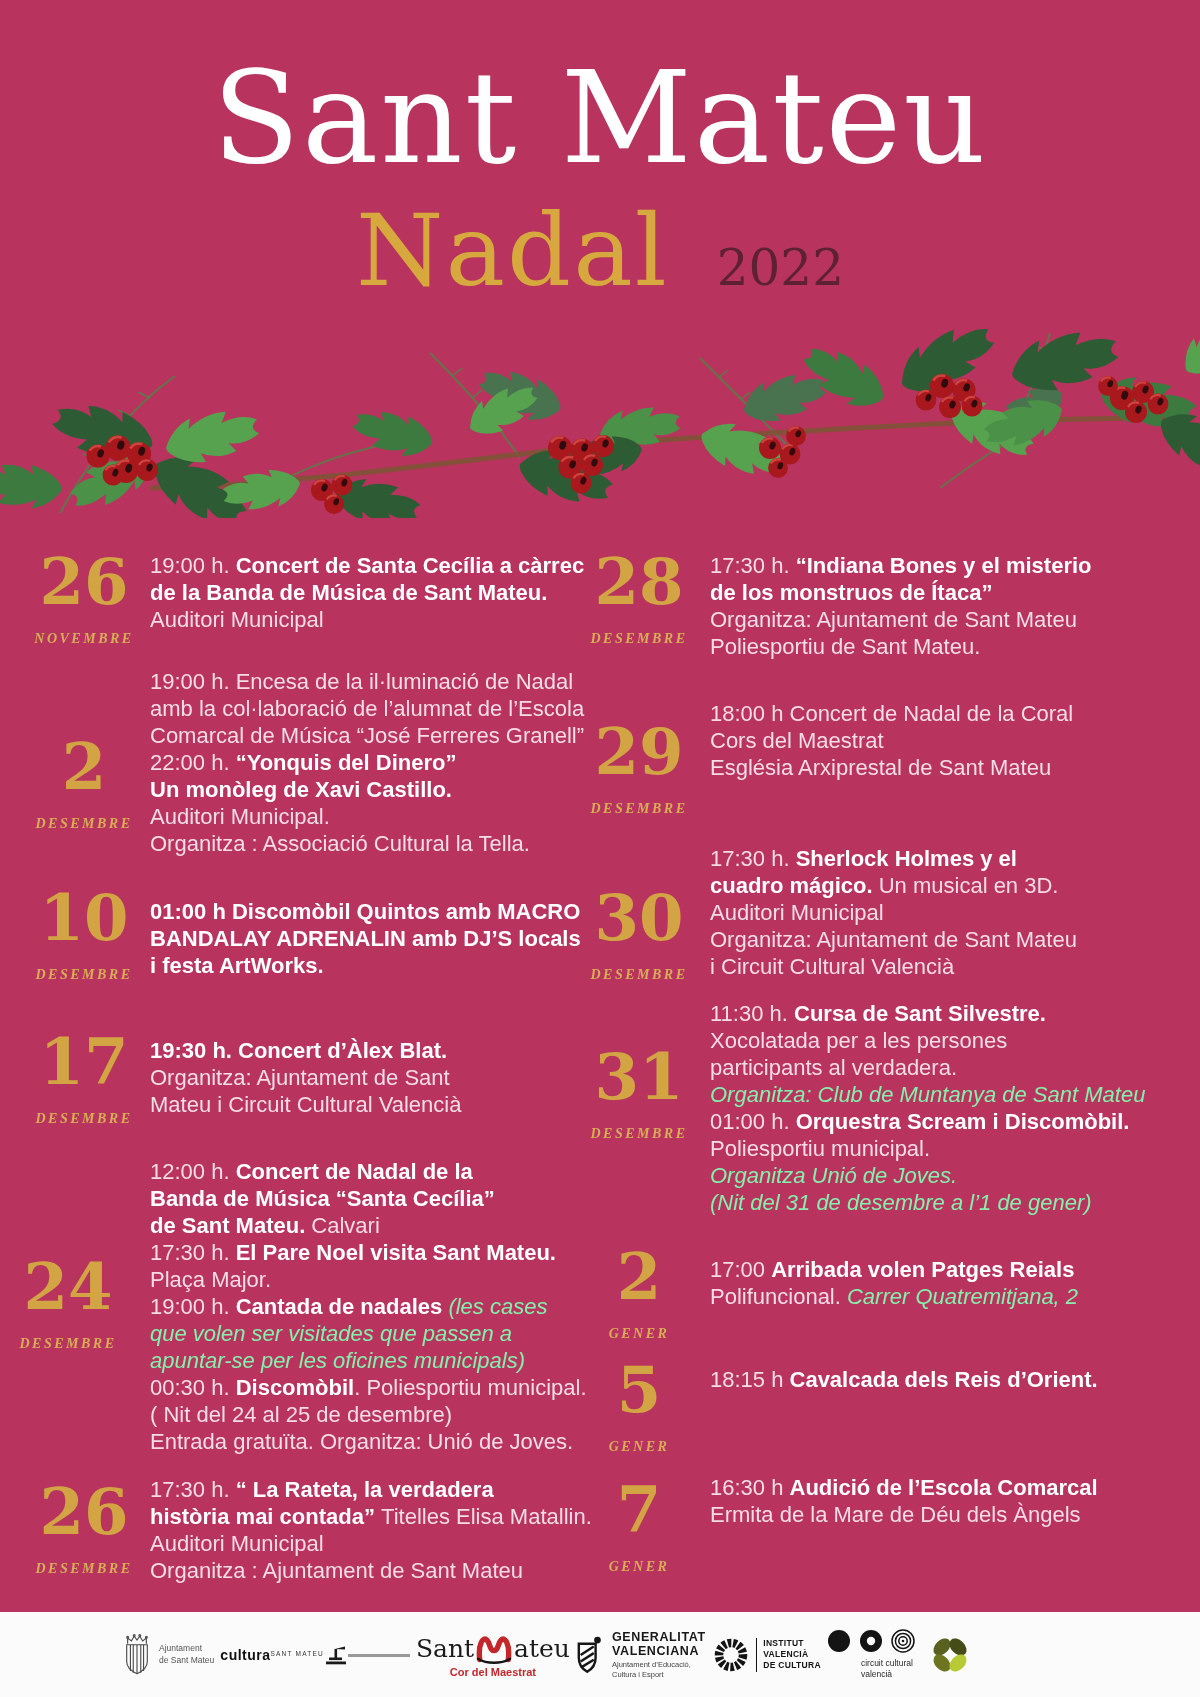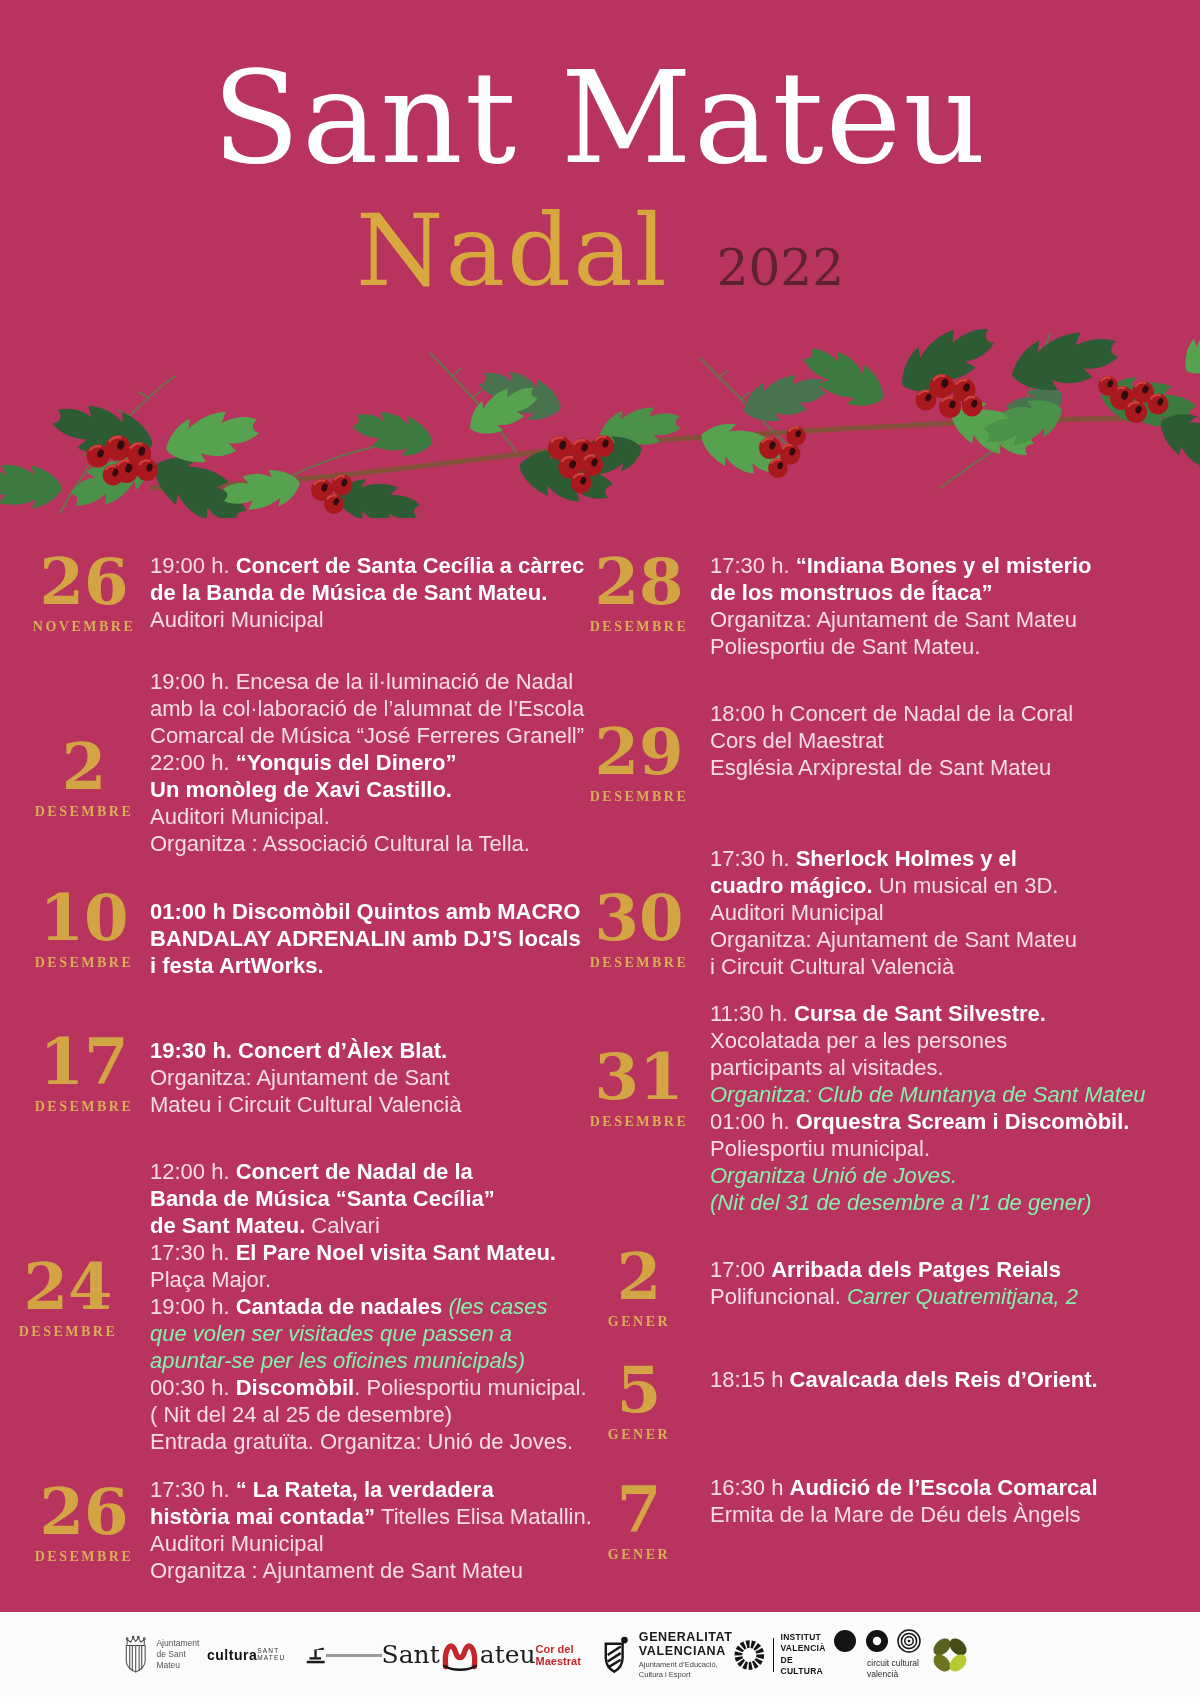--- a/index.html
+++ b/index.html
@@ -26,42 +26,42 @@
   }
   
   .garland{position:absolute;top:298px;left:0;width:1200px;height:220px;}
   
   .date-block{position:absolute;width:112px;text-align:center;}
   .date-num{
     display:block;font-family:"DejaVu Serif",serif;font-weight:700;font-size:64px;line-height:1;
     color:#d2a444;
   }
   .date-month{
-    display:block;margin-top:5px;font-family:"Liberation Serif",serif;font-weight:700;
-    font-size:14px;letter-spacing:2.5px;color:#d8ad55;
+    display:block;margin-top:17px;font-family:"Liberation Serif",serif;font-weight:700;
+    font-size:14px;letter-spacing:2.5px;color:#d8ad55;font-style:italic;
   }
   .text-block{position:absolute;font-size:22px;line-height:27px;white-space:nowrap;}
   .text-block .ln{min-height:27px;}
   .sn{color:#f6dce5;font-weight:400;}
   .sb{color:#ffffff;font-weight:700;}
   .si{color:#86efac;font-style:italic;}
   
   .footer{
     position:absolute;left:0;top:1612px;width:1200px;height:85px;background:#fcfbfb;
     display:flex;align-items:center;justify-content:space-between;
     padding:0 225px 0 122px;box-sizing:border-box;color:#333;
   }
   .logo{display:flex;align-items:center;}
   .cap{margin-left:7px;font-size:8.5px;line-height:1.3;color:#555;}
   .cult{flex-direction:row;align-items:center;line-height:1;}
   .cult-t{font-size:14px;font-weight:800;color:#111;letter-spacing:.5px;}
   .cult-s{font-size:6.5px;letter-spacing:1.2px;color:#333;margin:2px 0 2px;}
   .smudge{width:34px;height:2.5px;background:#9a9a9a;margin-top:2px;}
   .smudge.s2{width:28px;}
-  .sm{flex-direction:row;align-items:center;}
+  .sm{flex-direction:column;align-items:center;}
   .sm-row{display:flex;align-items:center;font-family:"DejaVu Serif",serif;font-size:25px;color:#1b1b1b;}
   .sm-tag{font-size:11px;font-weight:700;color:#c3272b;margin-top:1px;}
   .gva .gva-t{margin-left:8px;}
   .gva-l1{font-size:12.5px;font-weight:700;color:#181818;letter-spacing:.6px;line-height:1.15;}
   .gva-l2{font-size:7.5px;color:#444;line-height:1.25;margin-top:1px;}
   .ivc-bar{width:1.5px;height:34px;background:#141414;margin:0 6px;}
   .ivc-t{font-size:8.5px;font-weight:700;color:#141414;line-height:1.3;letter-spacing:.3px;}
   .ccv{flex-direction:column;align-items:flex-start;}
   .ccv-t{font-size:8.5px;color:#2c2c2c;line-height:1.25;margin:3px 0 0 34px;}
 </style>
@@ -280,33 +280,33 @@
         <div class="ln"><span class="sn">Organitza: Ajuntament de Sant Mateu</span></div>
         <div class="ln"><span class="sn">i Circuit Cultural Valencià</span></div>
       </div>
       <div class="date-block" style="top: 1045px; left: 583px;">
         <span class="date-num">31</span>
         <span class="date-month">DESEMBRE</span>
       </div>
       <div class="text-block" style="top: 1000px; left: 710px;">
         <div class="ln"><span class="sn">11:30 h. </span><span class="sb">Cursa de Sant Silvestre.</span></div>
         <div class="ln"><span class="sn">Xocolatada per a les persones</span></div>
-        <div class="ln"><span class="sn">participants al visitades.</span></div>
+        <div class="ln"><span class="sn">participants al verdadera.</span></div>
         <div class="ln"><span class="si">Organitza: Club de Muntanya de Sant Mateu</span></div>
         <div class="ln"><span class="sn">01:00 h. </span><span class="sb">Orquestra Scream i Discomòbil.</span></div>
         <div class="ln"><span class="sn">Poliesportiu municipal.</span></div>
         <div class="ln"><span class="si">Organitza Unió de Joves.</span></div>
         <div class="ln"><span class="si">(Nit del 31 de desembre a l’1 de gener)</span></div>
       </div>
       <div class="date-block" style="top: 1245px; left: 583px;">
         <span class="date-num">2</span>
         <span class="date-month">GENER</span>
       </div>
       <div class="text-block" style="top: 1256px; left: 710px;">
-        <div class="ln"><span class="sn">17:00 </span><span class="sb">Arribada dels Patges Reials</span></div>
+        <div class="ln"><span class="sn">17:00 </span><span class="sb">Arribada volen Patges Reials</span></div>
         <div class="ln"><span class="sn">Polifuncional. </span><span class="si">Carrer Quatremitjana, 2</span></div>
       </div>
       <div class="date-block" style="top: 1358px; left: 583px;">
         <span class="date-num">5</span>
         <span class="date-month">GENER</span>
       </div>
       <div class="text-block" style="top: 1366px; left: 710px;">
         <div class="ln"><span class="sn">18:15 h </span><span class="sb">Cavalcada dels Reis d’Orient.</span></div>
       </div>
       <div class="date-block" style="top: 1478px; left: 583px;">

